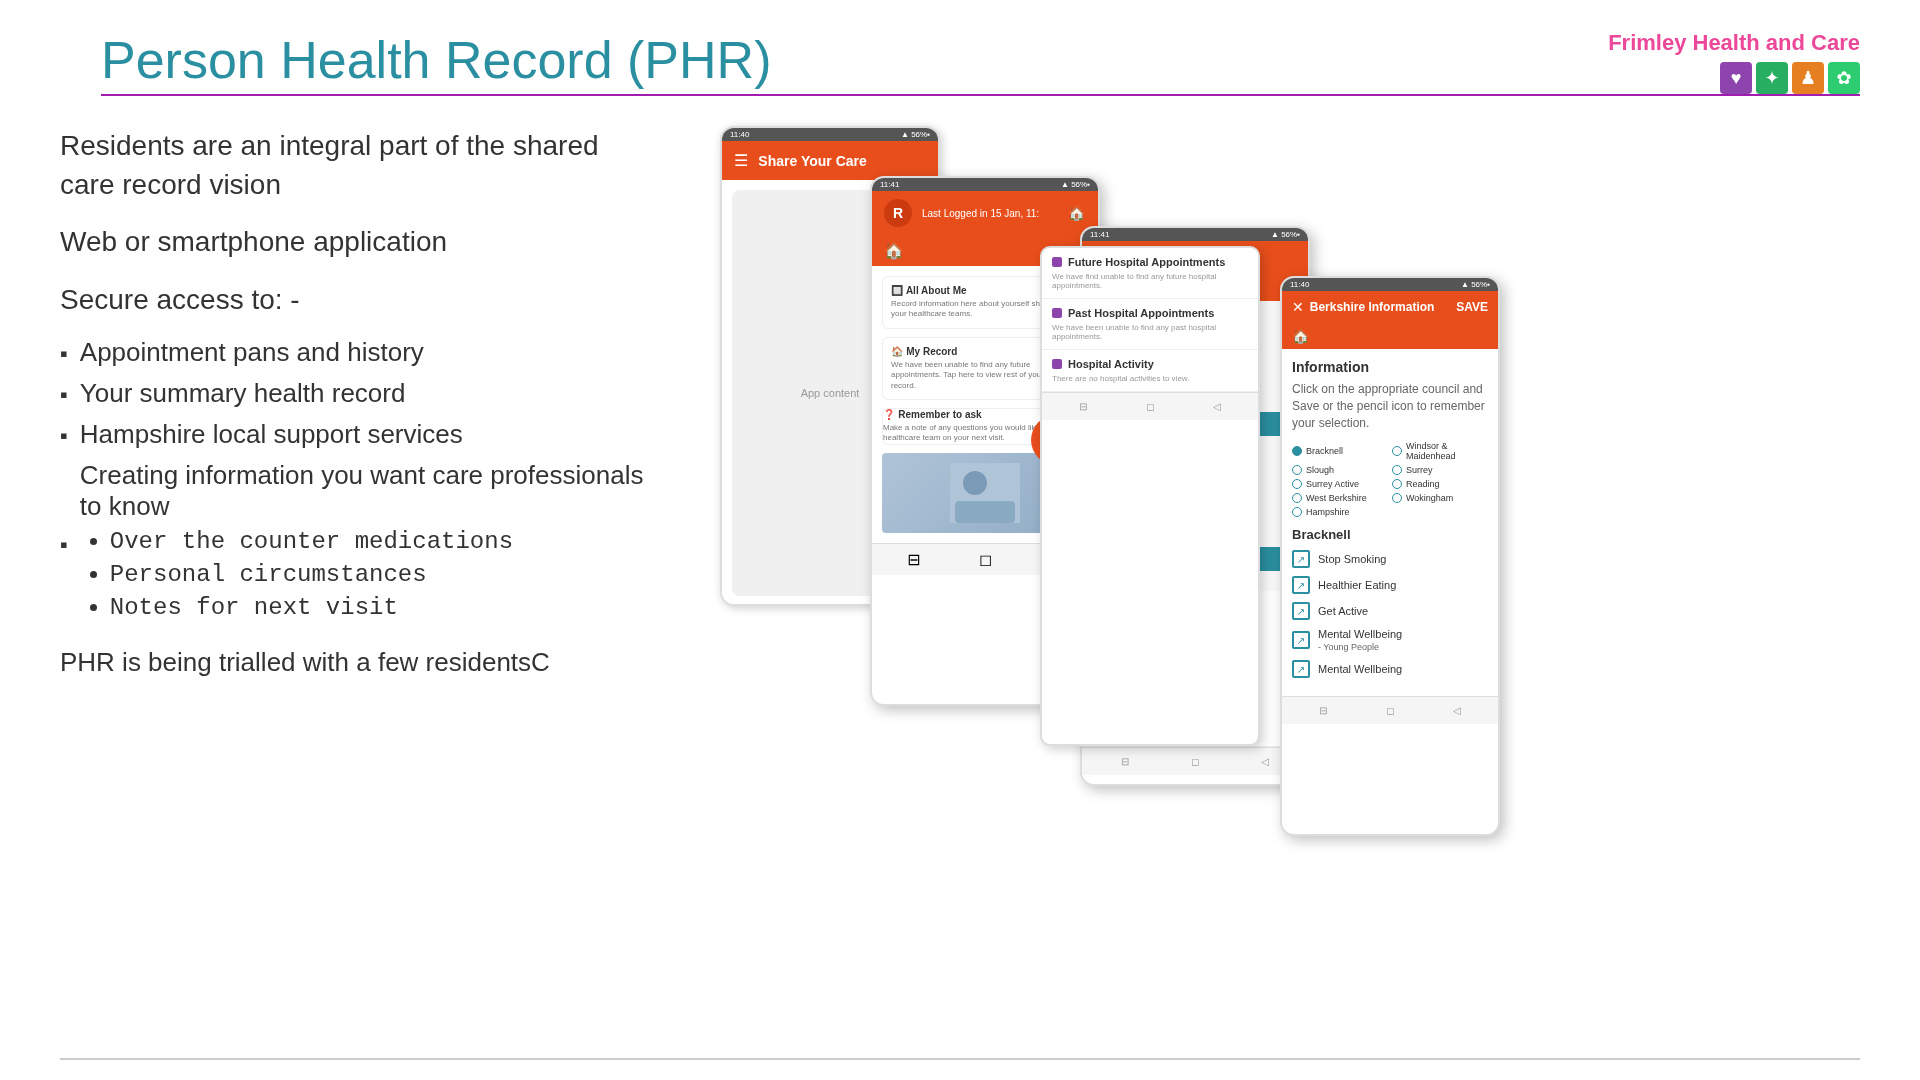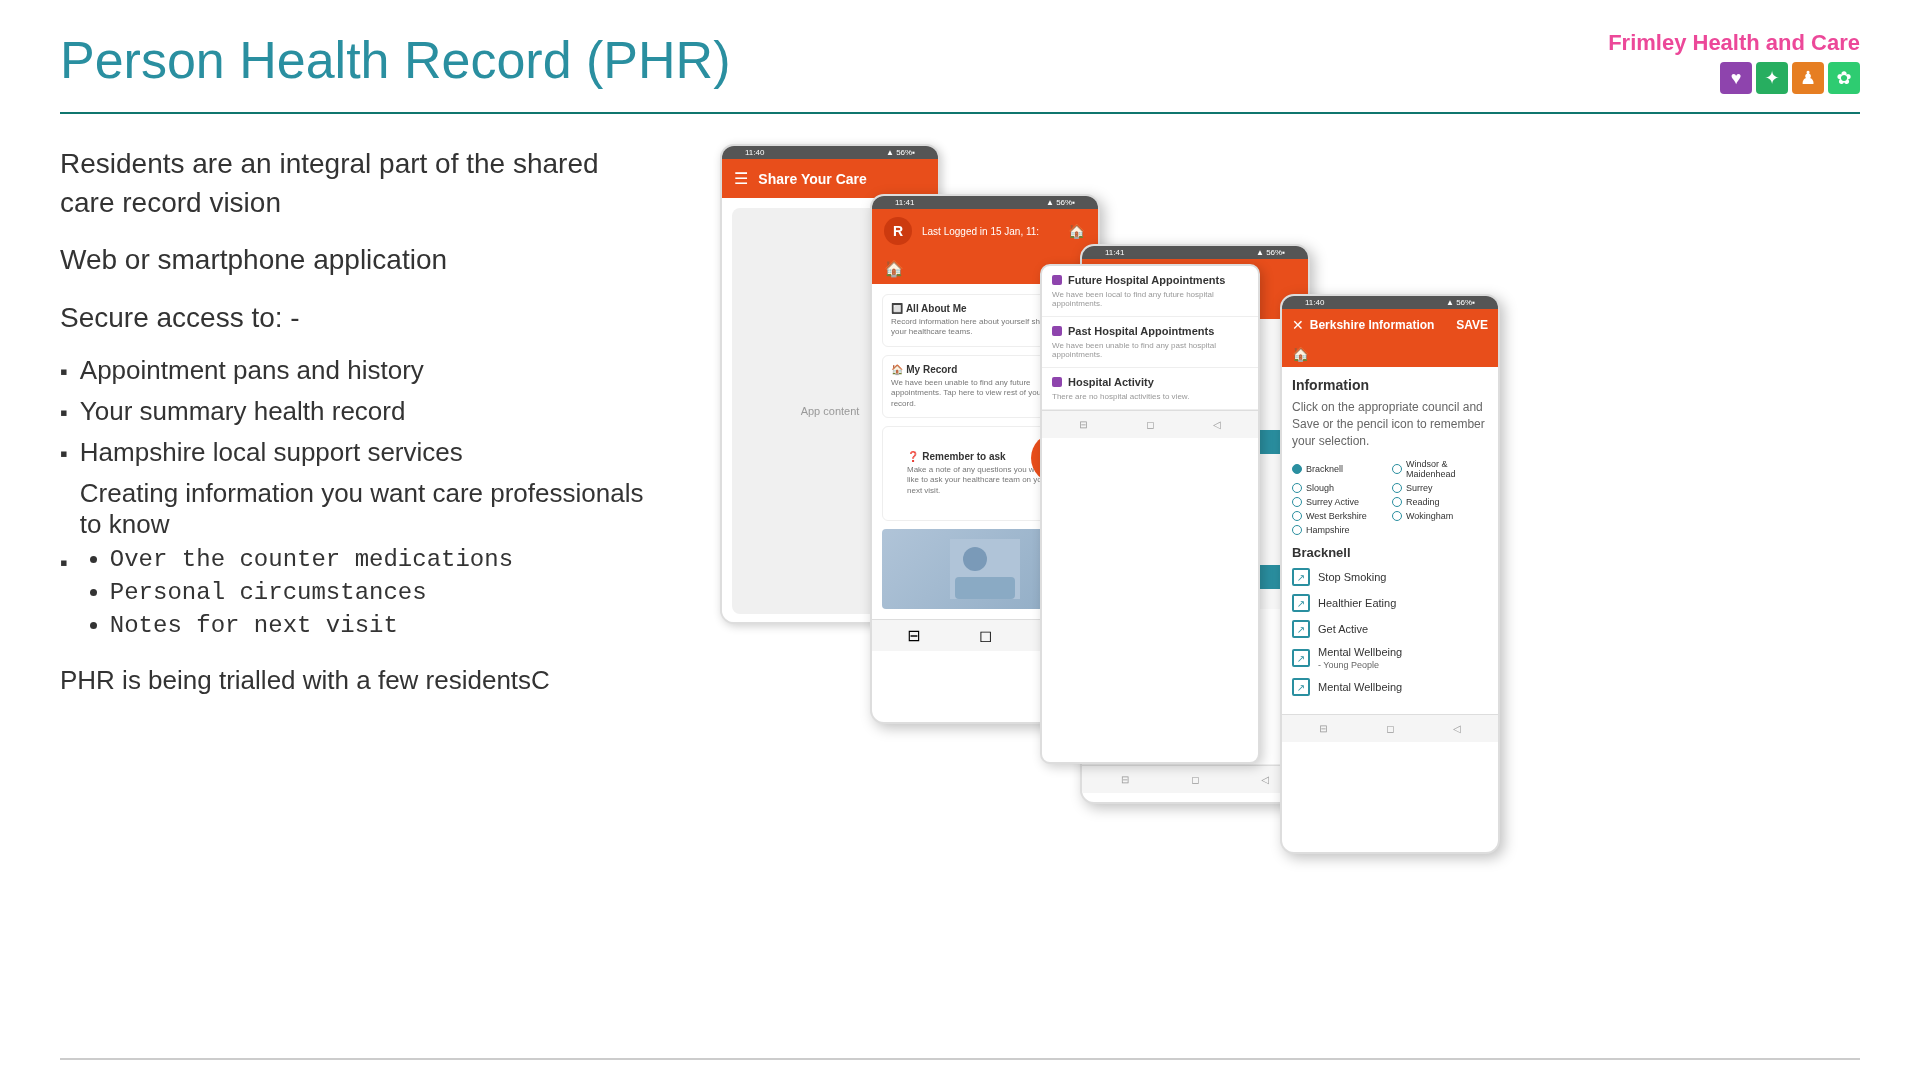--- a/index.html
+++ b/index.html
@@ -18,23 +18,23 @@
       padding: 30px 60px 20px 60px;
       display: flex;
       flex-direction: column;
     }
 
     
     .header {
       display: flex;
       justify-content: space-between;
       align-items: flex-start;
-      padding-bottom: 18px;
-      border-bottom: 2px solid #0f766e;
+      border-bottom: 2px solid #a21caf;
       margin-bottom: 30px;
+      margin-left: 41px;
     }
 
     .page-title {
       font-size: 52px;
       font-weight: 400;
       color: #2a8fa0;
     }
 
     .logo-area {
       display: flex;
@@ -198,21 +198,21 @@
       overflow: hidden;
       border: 2px solid #ddd;
       box-shadow: 4px 4px 14px rgba(0,0,0,0.25);
       z-index: 4;
     }
 
     .phone-status-bar {
       background: #555;
       color: white;
       font-size: 8px;
-      padding: 2px 23px;
+      padding: 2px 8px;
       display: flex;
       justify-content: space-between;
     }
 
     .phone-header-orange {
       background: #e84e1b;
       color: white;
       padding: 10px 12px;
       display: flex;
       align-items: center;
@@ -294,21 +294,21 @@
 
     .p2-card-text {
       font-size: 8px;
       color: #777;
       line-height: 1.3;
     }
 
     .p2-remember-card {
       border: 1px solid #eee;
       border-radius: 6px;
-      padding: 24px;
+      padding: 0;
       position: relative;
       margin-bottom: 8px;
     }
 
     .p2-you-have-badge {
       position: absolute;
       right: 6px;
       top: 6px;
       background: #e84e1b;
       color: white;
@@ -727,21 +727,21 @@
             <span>◁</span>
           </div>
         </div>
 
         <div style="position:absolute; top:120px; left:320px; width:220px; height:500px; background:#fff; border-radius:10px; border:2px solid #ddd; box-shadow:3px 3px 12px rgba(0,0,0,0.2); z-index:3; overflow:hidden;">
           <div class="p3-section">
             <div class="p3-section-title">
               <div class="p3-dot"></div>
               <span>Future Hospital Appointments</span>
             </div>
-            <div class="p3-text">We have been local to find any future hospital appointments.</div>
+            <div class="p3-text">We have find unable to find any future hospital appointments.</div>
           </div>
           <div class="p3-section">
             <div class="p3-section-title">
               <div class="p3-dot"></div>
               <span>Past Hospital Appointments</span>
             </div>
             <div class="p3-text">We have been unable to find any past hospital appointments.</div>
           </div>
           <div class="p3-section">
             <div class="p3-section-title">

